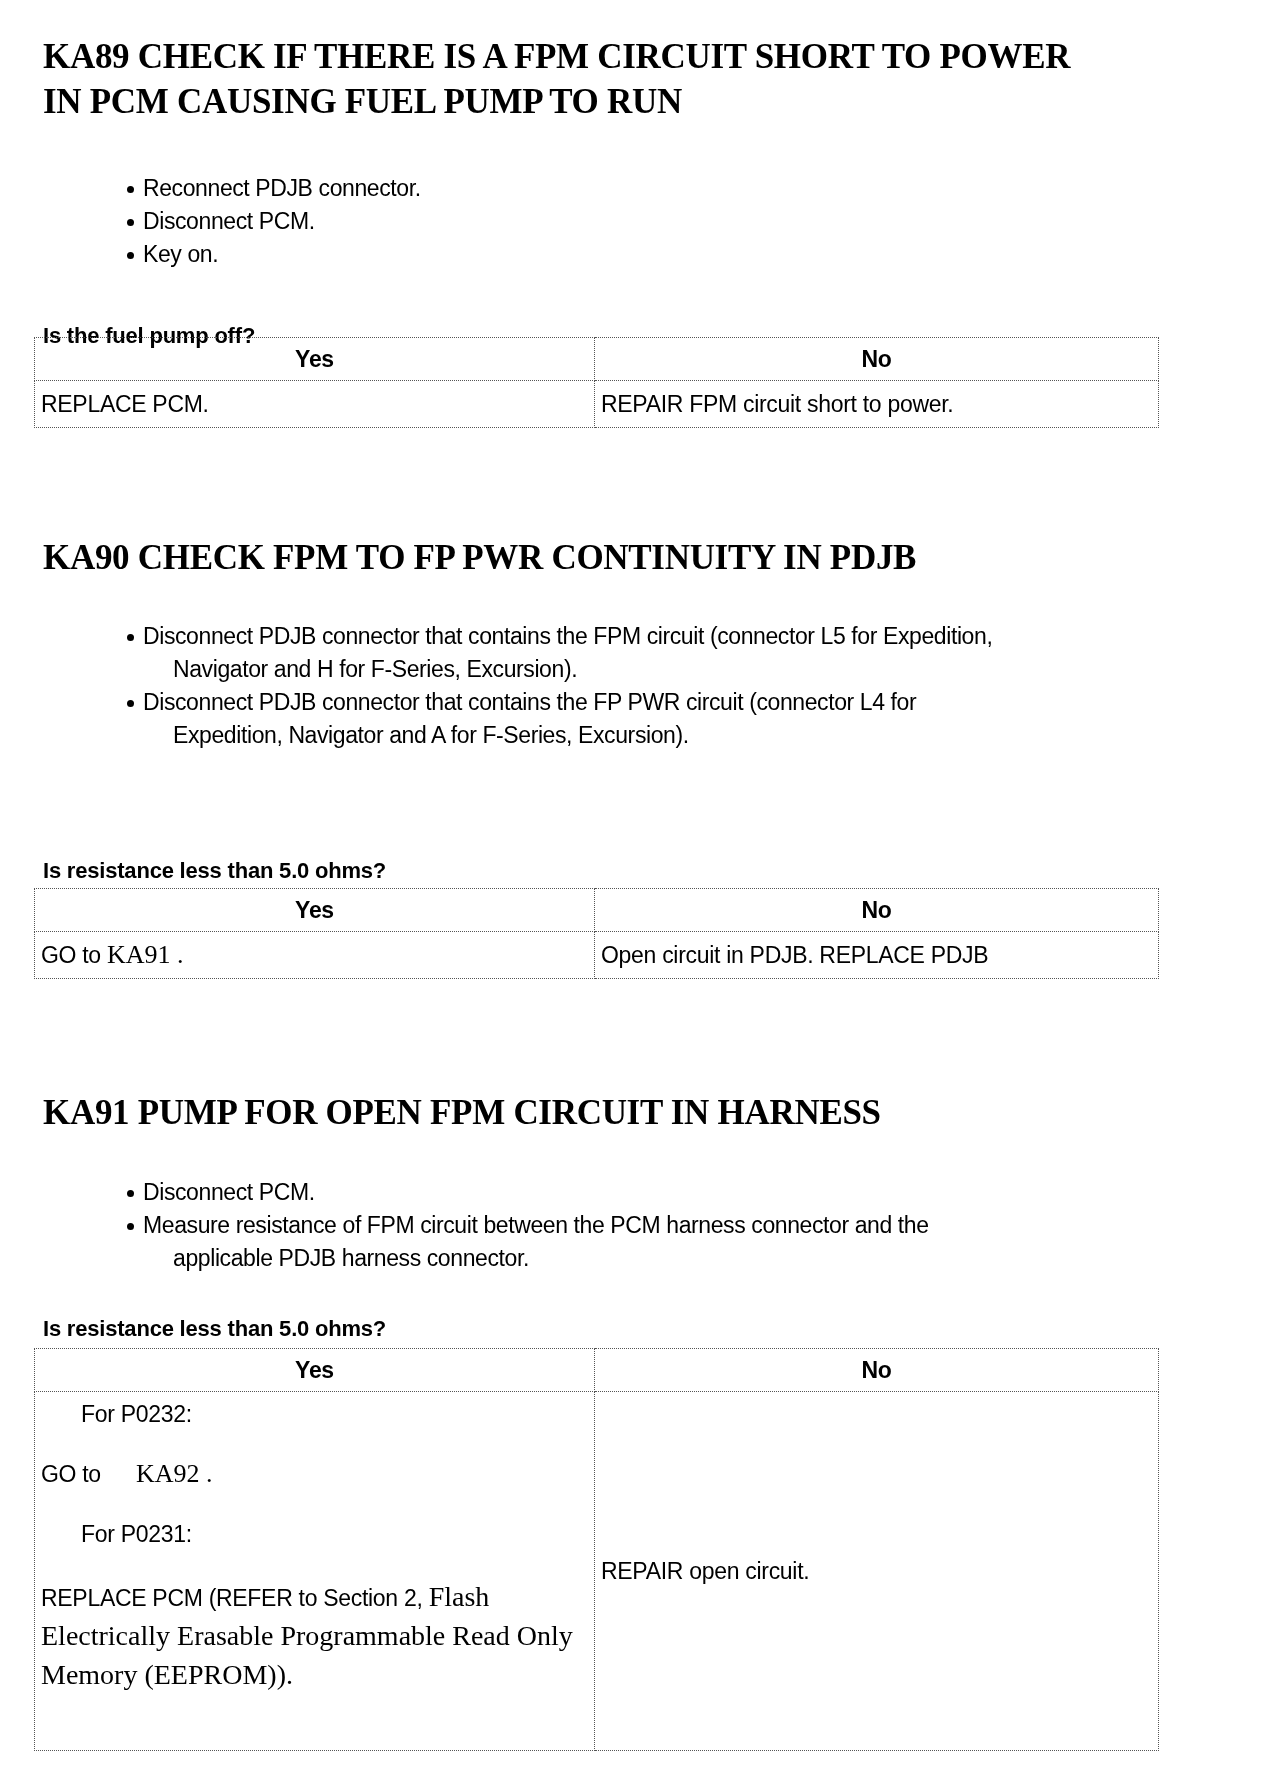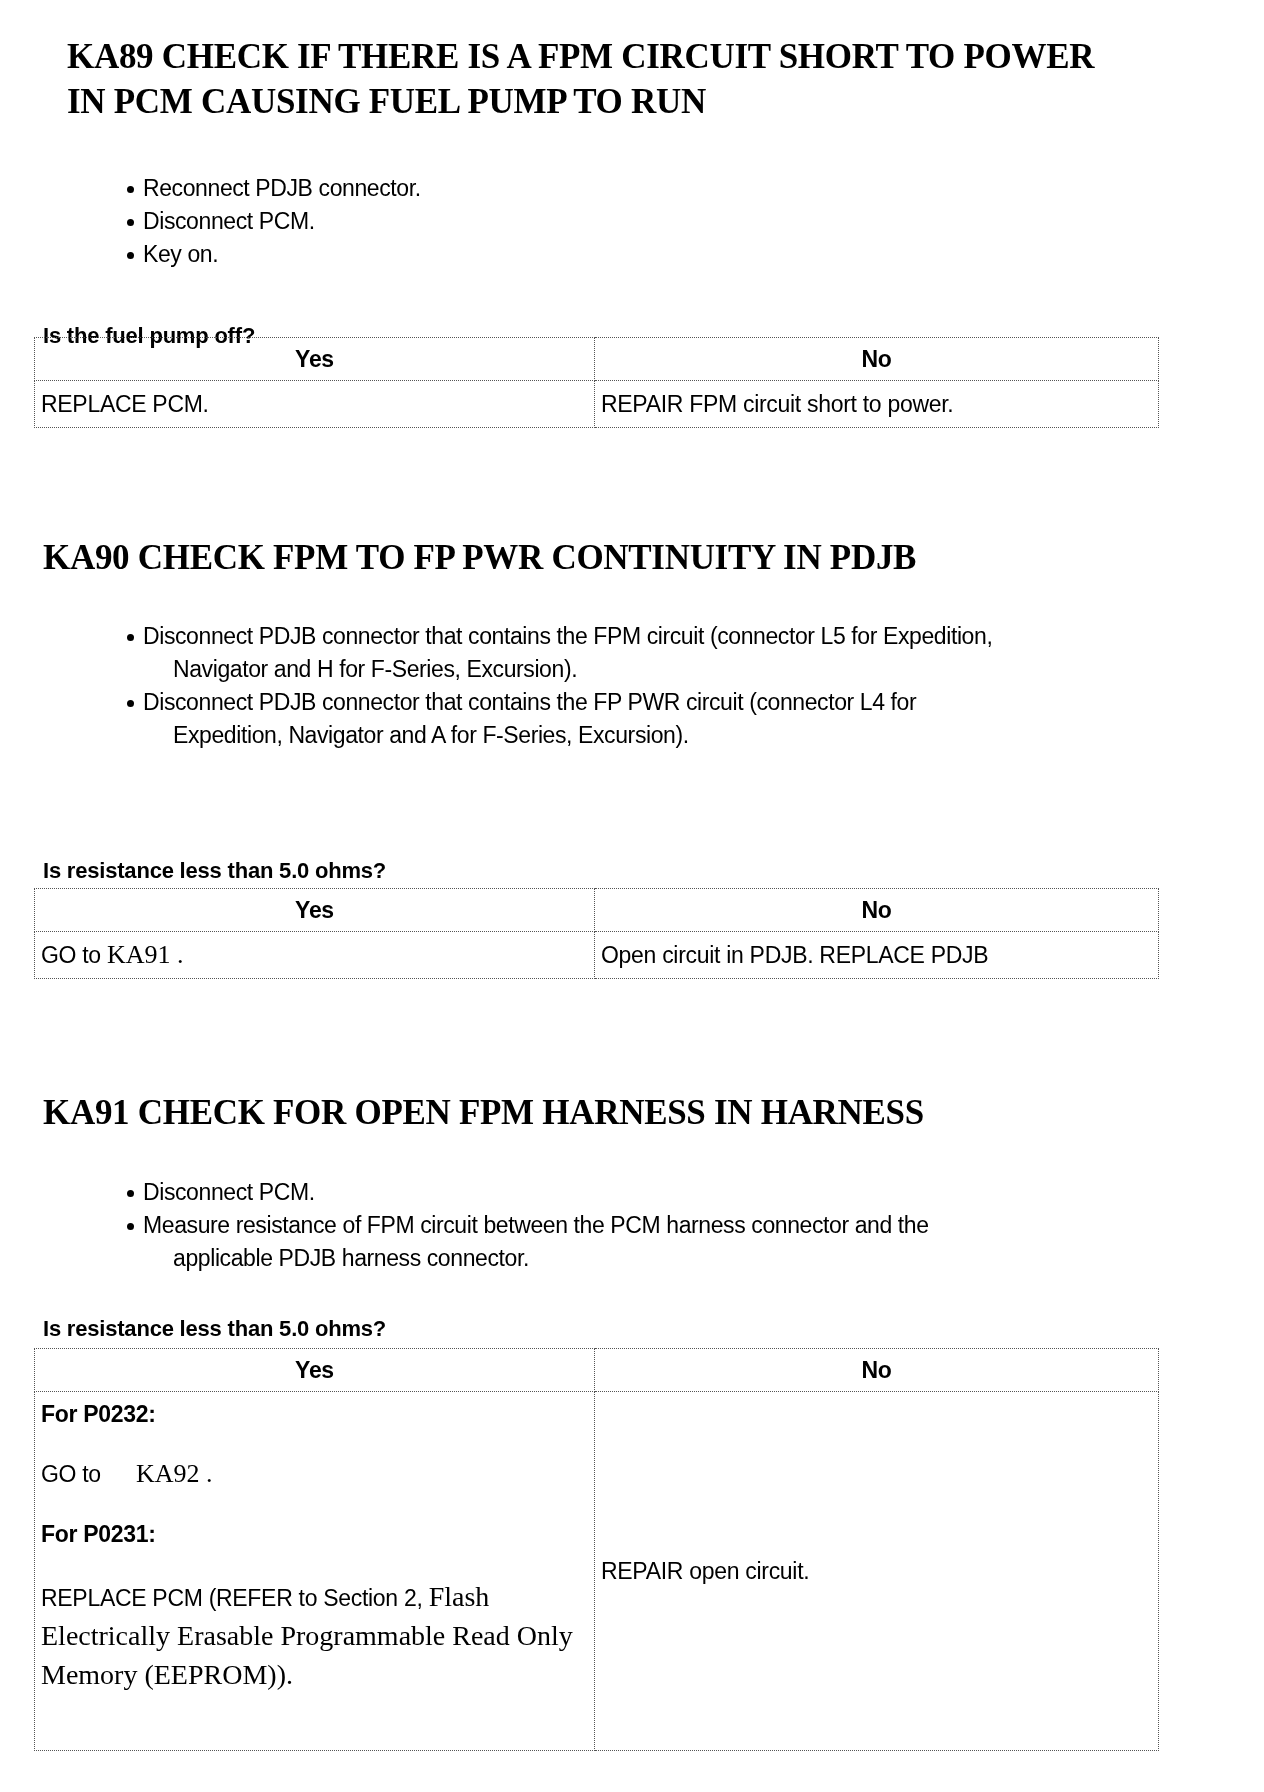--- a/index.html
+++ b/index.html
@@ -97,29 +97,30 @@
     letter-spacing: 0;
   }
   .cell-block {
     padding: 6px 0 6px 0;
     line-height: 32px;
   }
   .cell-block p {
     margin: 0;
   }
   .cell-block .lbl {
-    font-weight: bold;
+    font-weight: normal;
+    margin-left: 40px;
   }
   .gap { height: 28px; }
 </style>
 </head>
 <body>
 
 <div class="section" style="top:0;">
-  <h1 class="heading" style="top:34px;margin-left:24px;">
+  <h1 class="heading" style="top:34px;">
     <span>KA89 CHECK IF THERE IS A FPM CIRCUIT SHORT TO POWER</span><br>
     <span>IN PCM CAUSING FUEL PUMP TO RUN</span>
   </h1>
   <ul class="steps" style="top:172px;">
     <li><span class="bullet"></span><span>Reconnect PDJB connector.</span></li>
     <li><span class="bullet"></span><span>Disconnect PCM.</span></li>
     <li><span class="bullet"></span><span>Key on.</span></li>
   </ul>
   <p class="question" style="top:323px;">Is the fuel pump off?</p>
   <table class="yn" style="top:337px;">
@@ -162,21 +163,21 @@
         <span>GO to</span>
         <a class="serif" style="color:#000;text-decoration:none;">KA91</a><span class="serif"> .</span>
       </td>
       <td>Open circuit in PDJB. REPLACE PDJB</td>
     </tr>
   </tbody>
     </table>
 </div>
 
 <div class="section" style="top:0;">
-  <h1 class="heading" style="top:1090px;">KA91 CHECK FOR OPEN FPM HARNESS IN HARNESS</h1>
+  <h1 class="heading" style="top:1090px;">KA91 PUMP FOR OPEN FPM CIRCUIT IN HARNESS</h1>
   <ul class="steps" style="top:1176px;">
     <li><span class="bullet"></span><span>Disconnect PCM.</span></li>
     <li><span class="bullet"></span><span>Measure resistance of FPM circuit between the PCM harness connector and the</span><span class="cont">applicable PDJB harness connector.</span></li>
   </ul>
   <p class="question" style="top:1316px;">Is resistance less than 5.0 ohms?</p>
   <table class="yn" style="top:1348px;">
     <colgroup>
         <col style="width:560px">
         <col style="width:564px">
       </colgroup>

